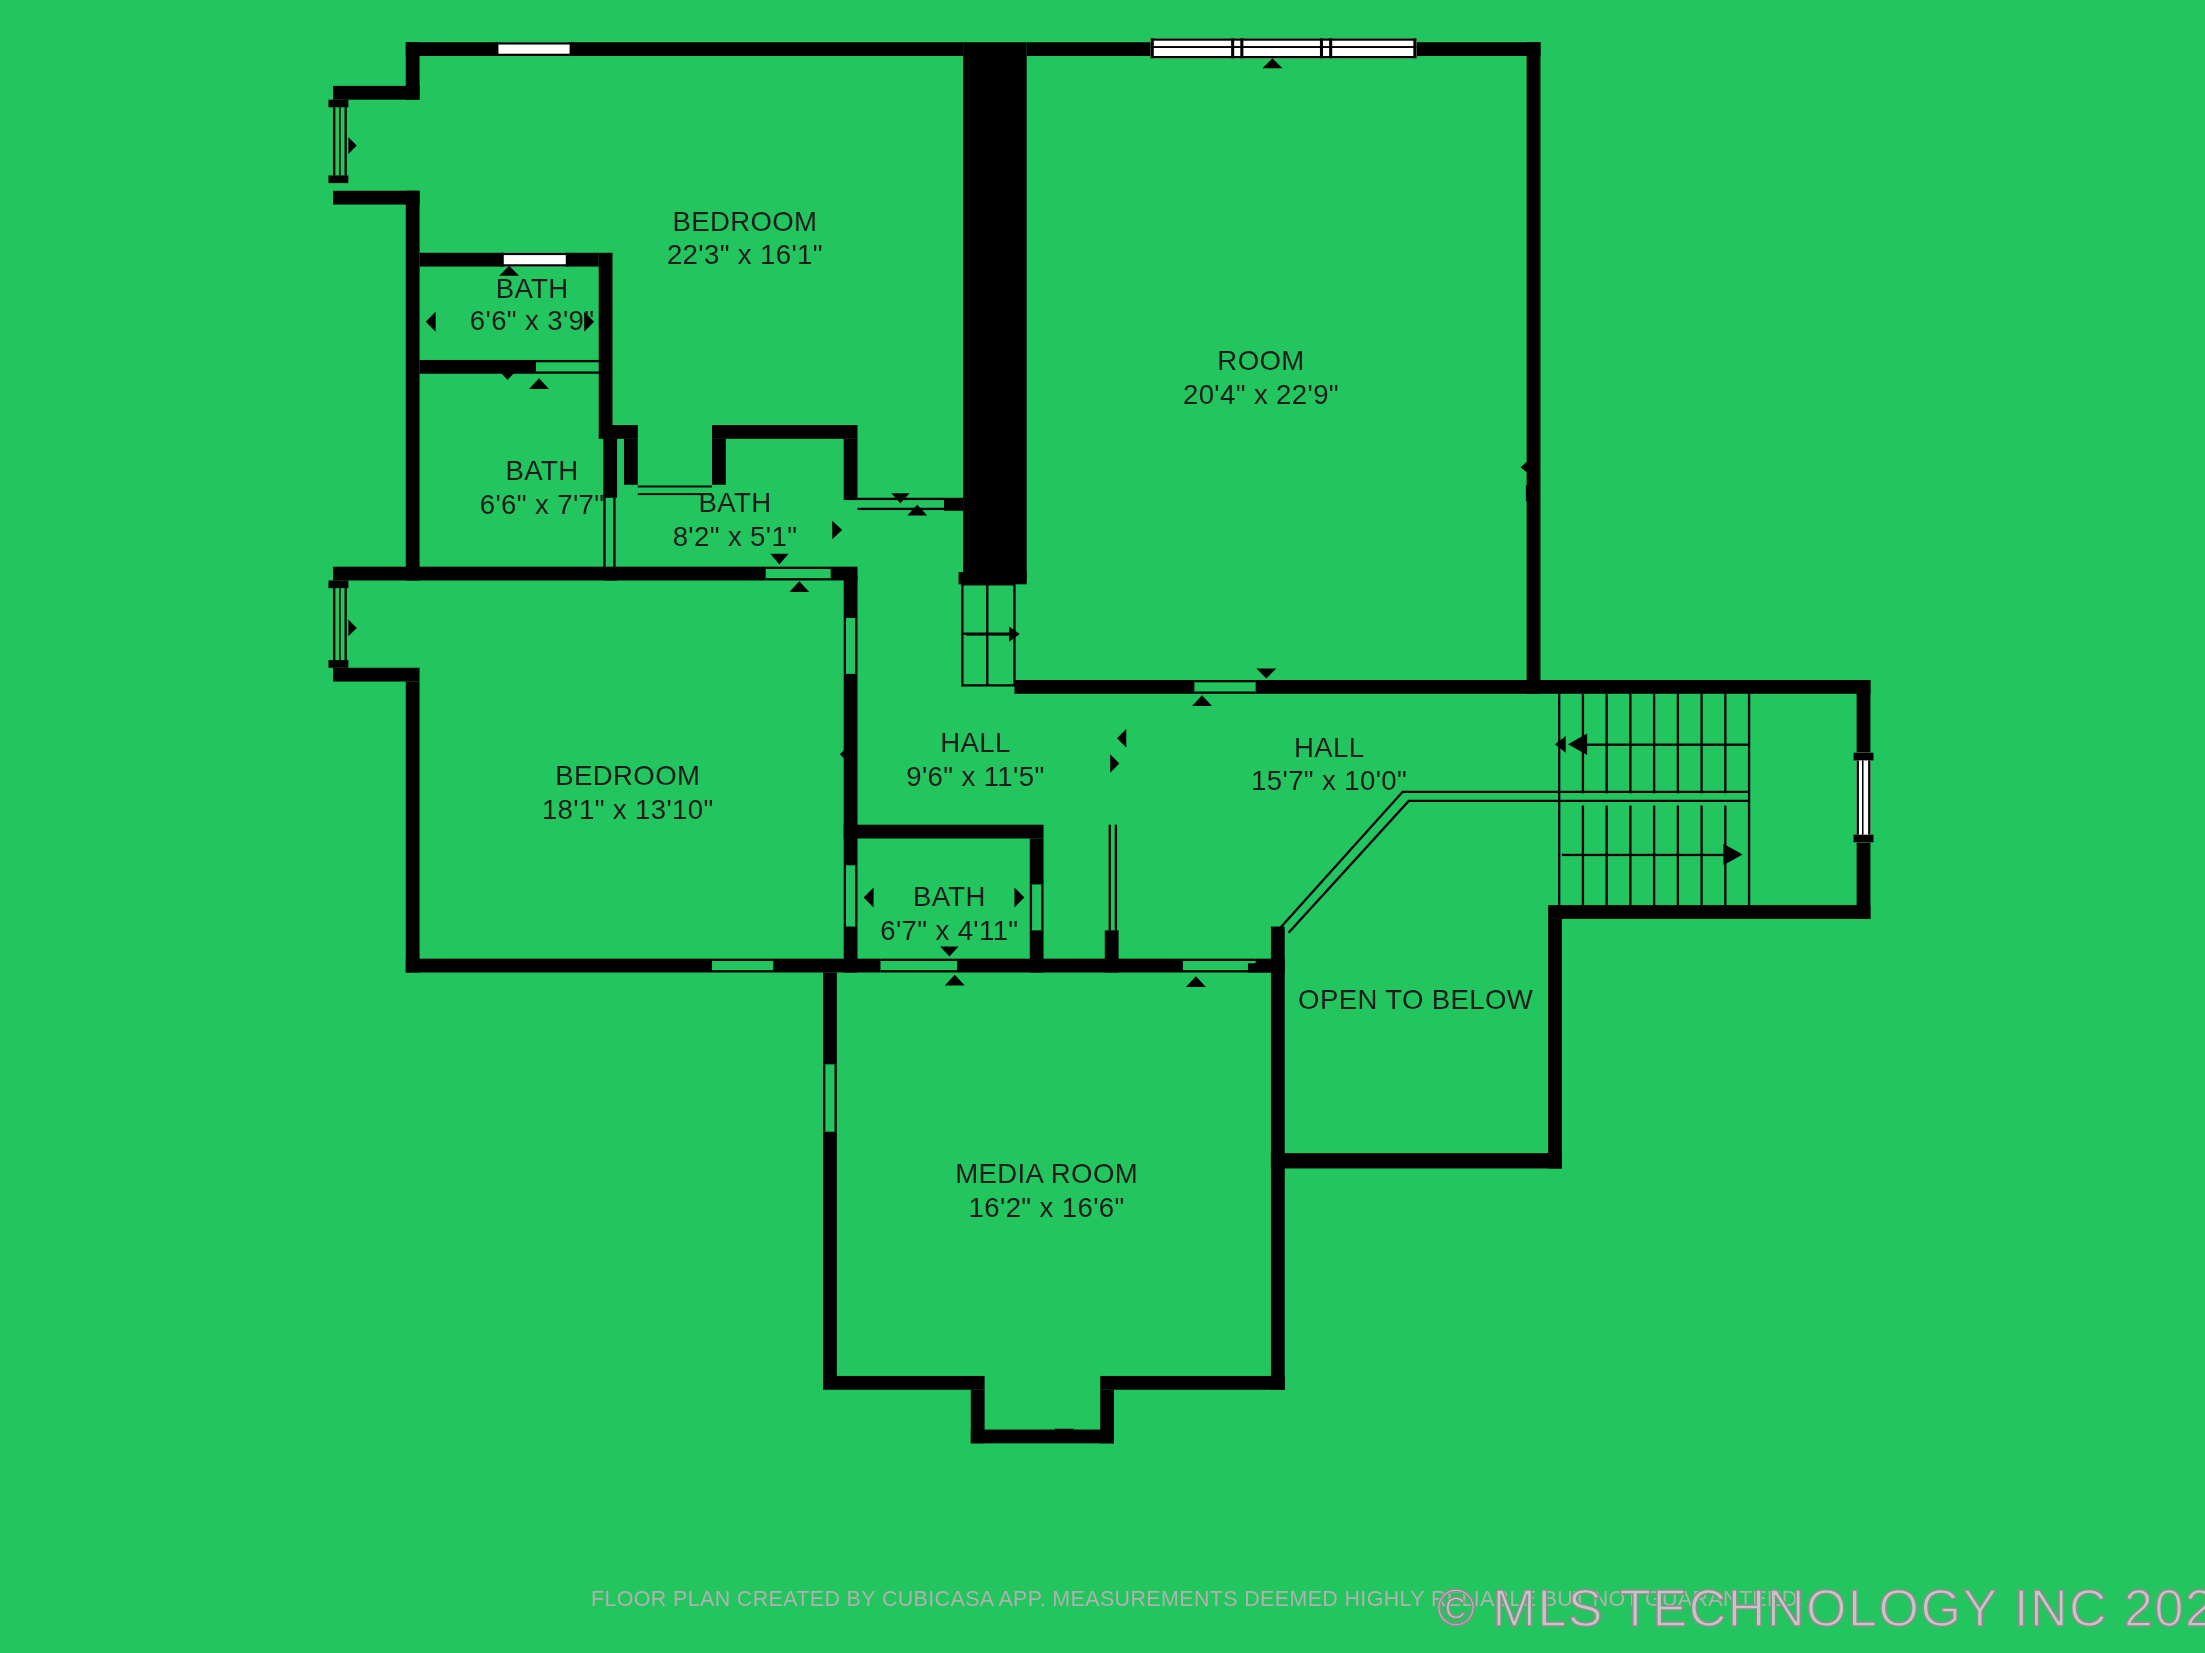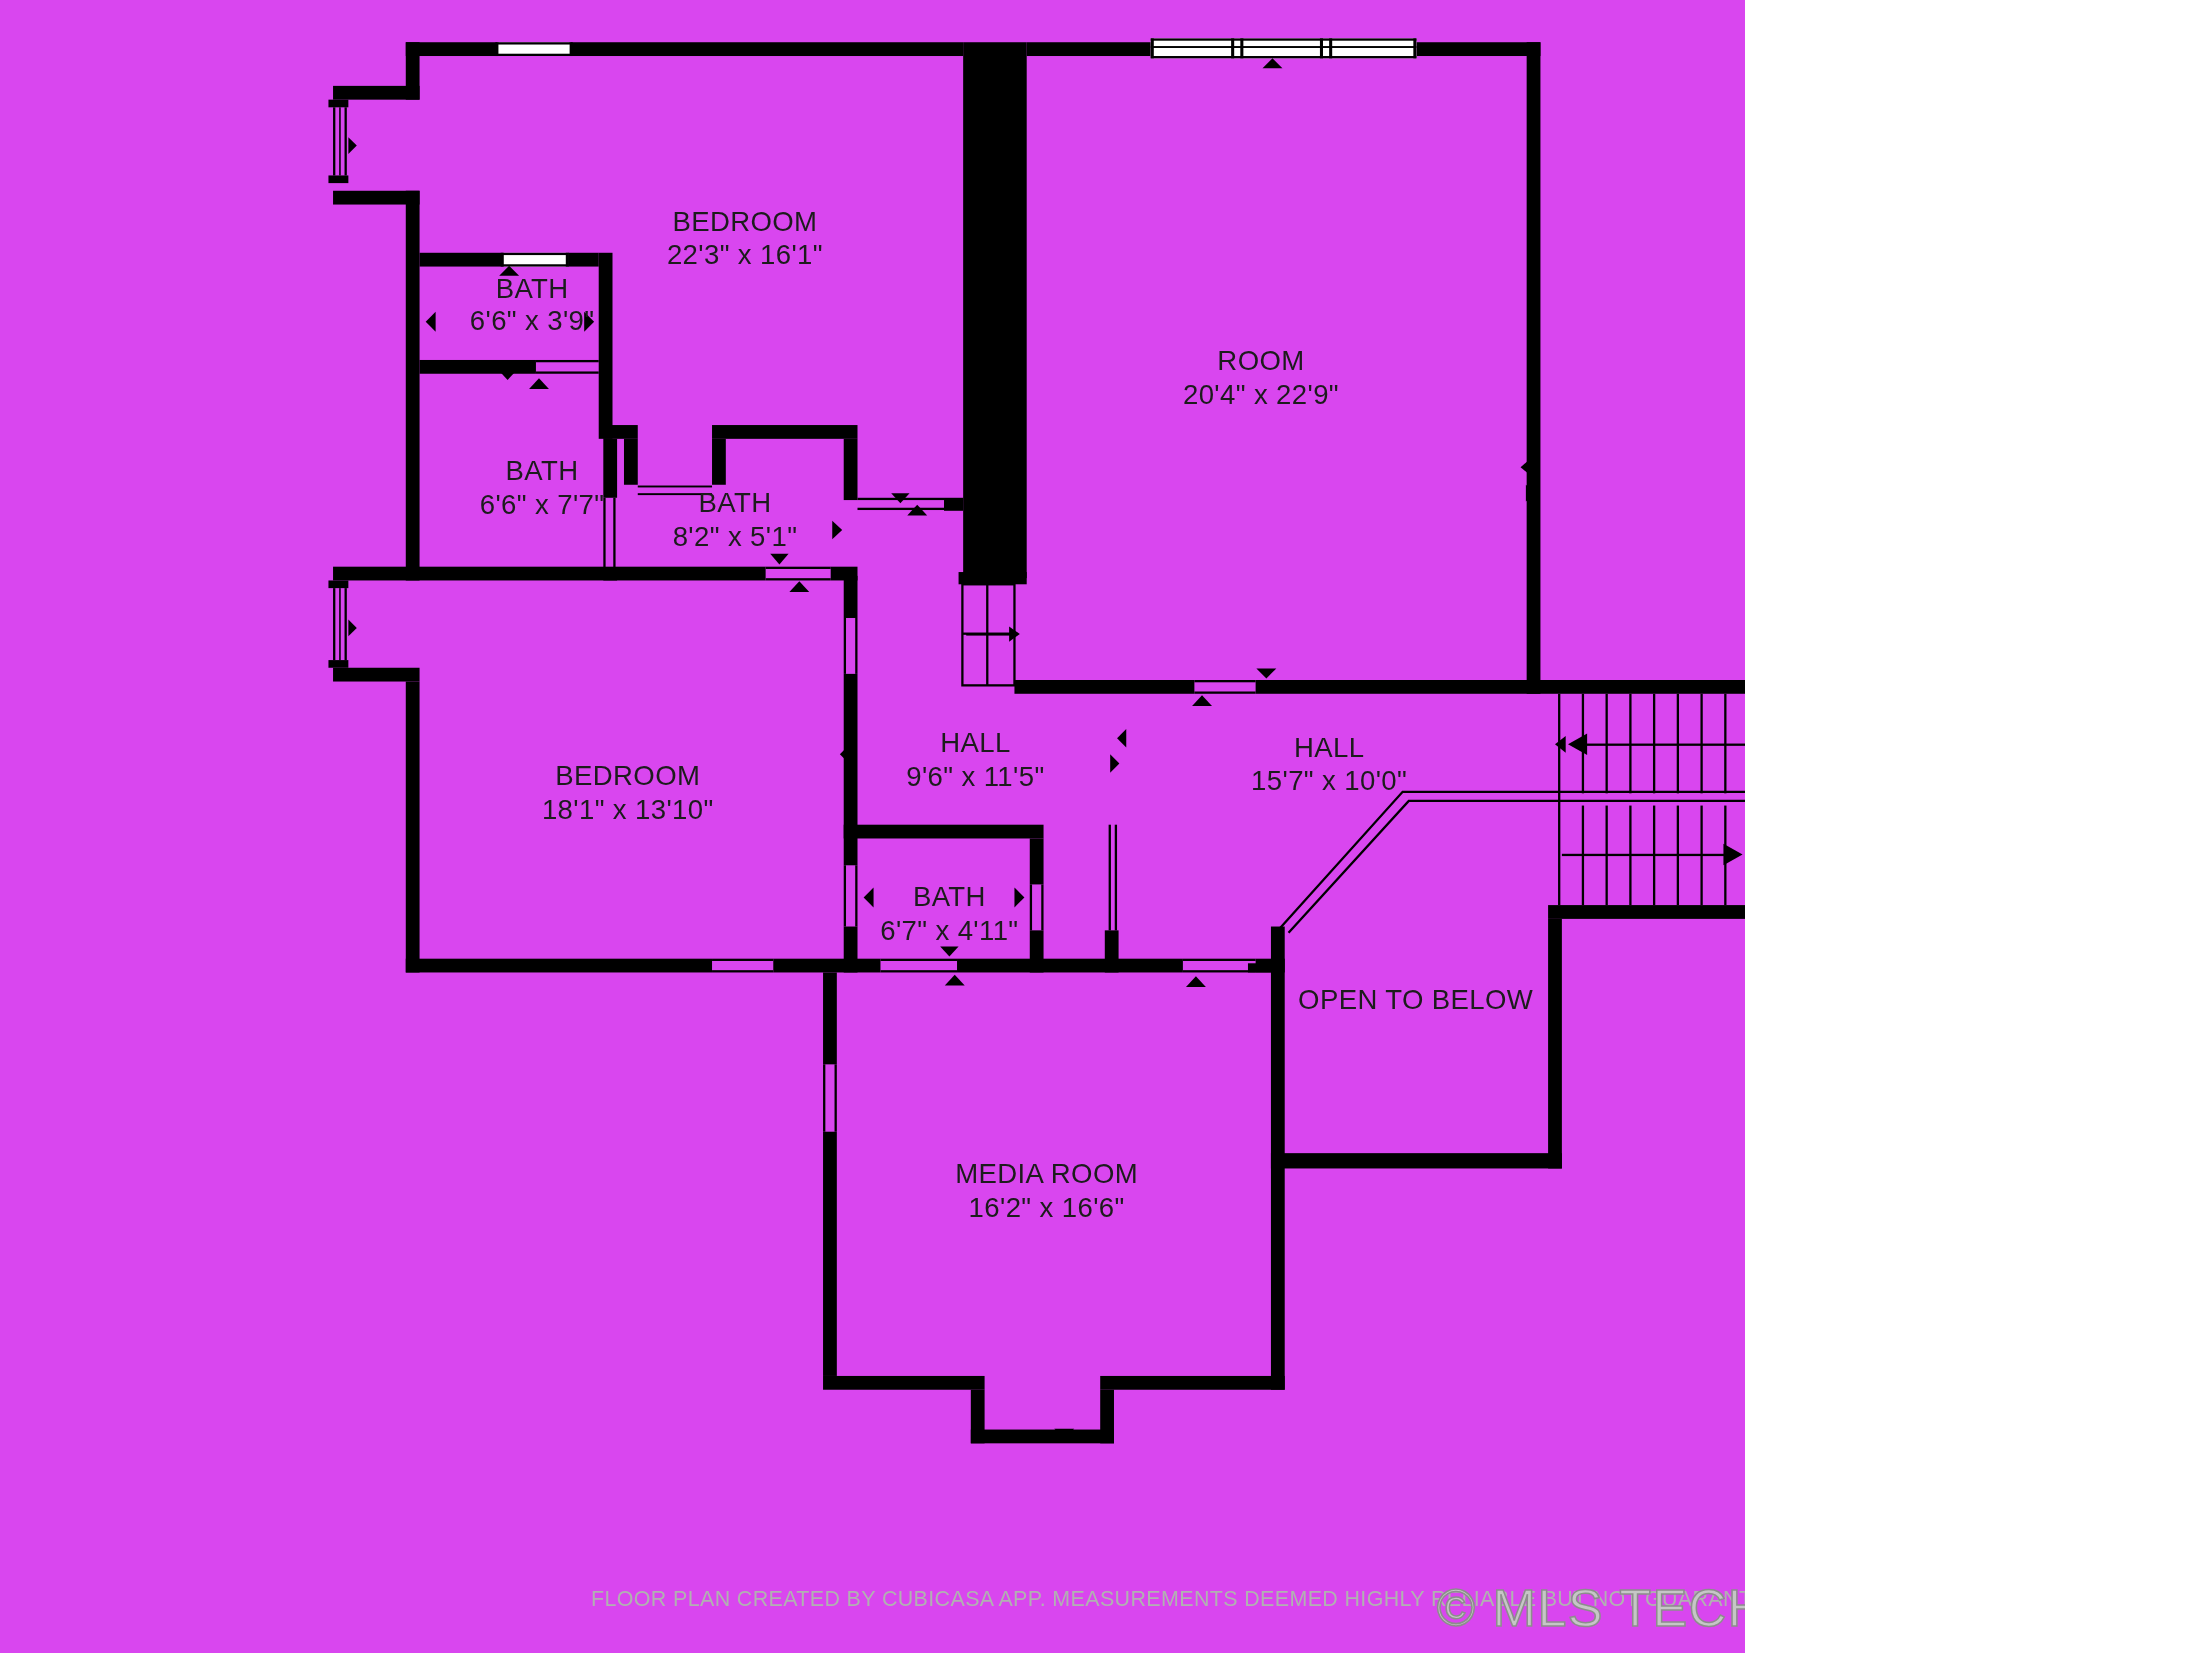--- a/index.html
+++ b/index.html
@@ -5,23 +5,23 @@
   html, body {
     margin: 0;
     padding: 0;
     background: #ffffff;
     width: 2205px;
     height: 1654px;
     font-family: "Liberation Sans", sans-serif;
   }
   .canvas {
     position: relative;
-    width: 1745px;
+    width: 2205px;
     height: 1654px;
-    background: #d946ef;
+    background: #22c55e;
     overflow: hidden;
     text-align: right;
   }
   svg { display: block; }
   .room-label {
     font-family: "Liberation Sans", sans-serif;
     font-size: 36px;
     fill: #1c1c1c;
     letter-spacing: 0.5px;
   }

